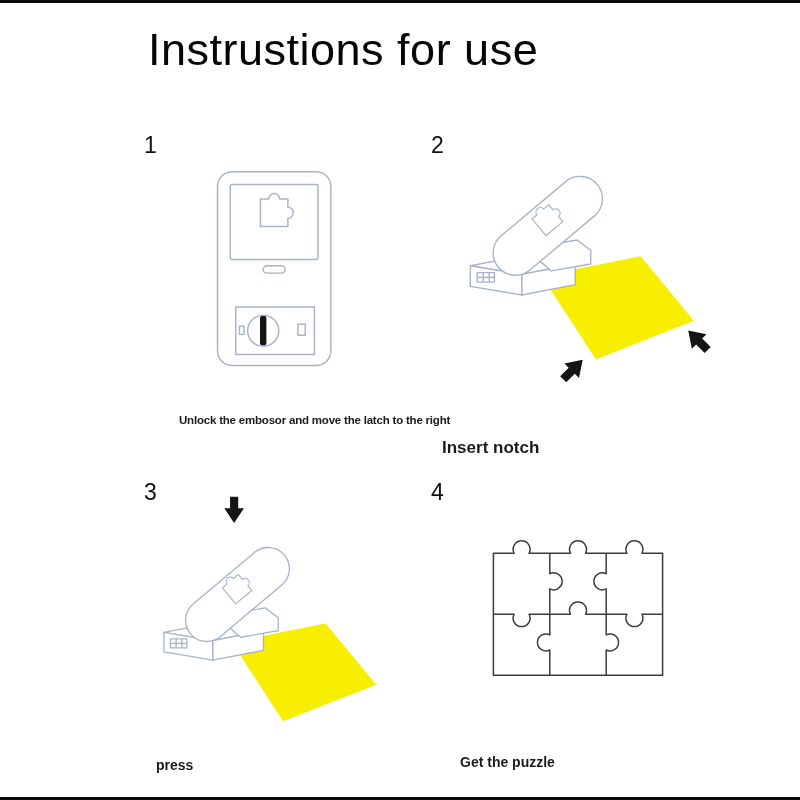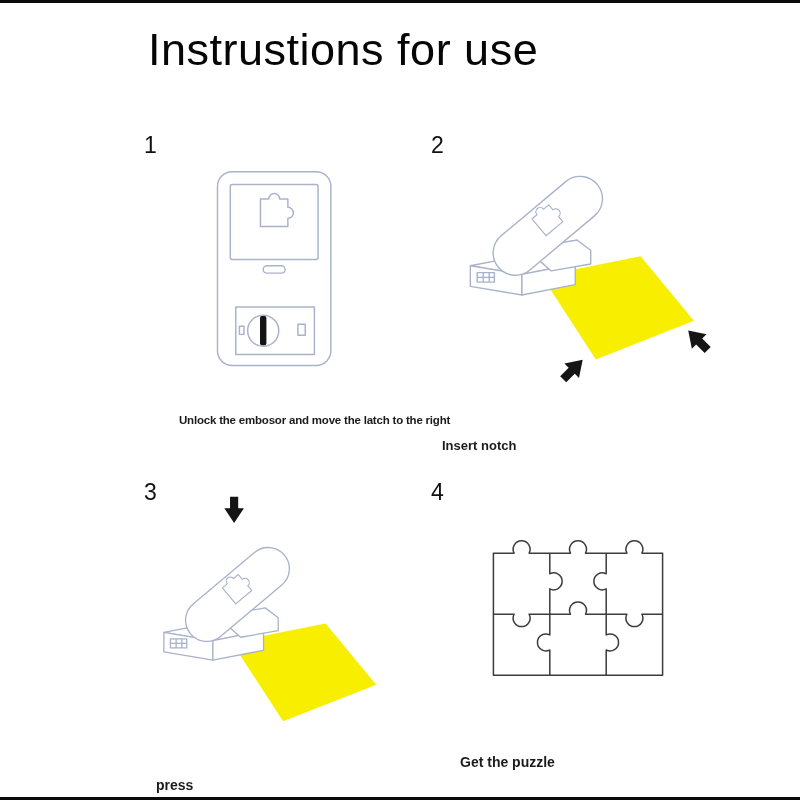--- a/index.html
+++ b/index.html
@@ -47,22 +47,22 @@
   .art.a4 { left: 484px; top: 540px; width: 188px; }
 
   .cap {
     position: absolute;
     white-space: nowrap;
     color: #1b1b1b;
     font-weight: 600;
   }
   .cap.c1 { left: 155px; top: 414px; font-size: 11.5px; letter-spacing: -0.2px; margin-left: 24px; }
   .cap.c2a { left: 442px; top: 412px; font-size: 14px; letter-spacing: -0.4px; }
-  .cap.c2b { left: 442px; top: 438px; font-size: 13px; }
-  .cap.c3 { left: 156px; top: 757px; font-size: 14px; margin-top: 20px; }
+  .cap.c2b { left: 442px; top: 438px; font-size: 17px; }
+  .cap.c3 { left: 156px; top: 757px; font-size: 14px; }
   .cap.c4 { left: 460px; top: 754px; font-size: 14px; }
 
   svg { display: block; }
 </style>
 </head>
 <body>
 
 <div class="canvas">
 
   <div class="edge top"></div>

